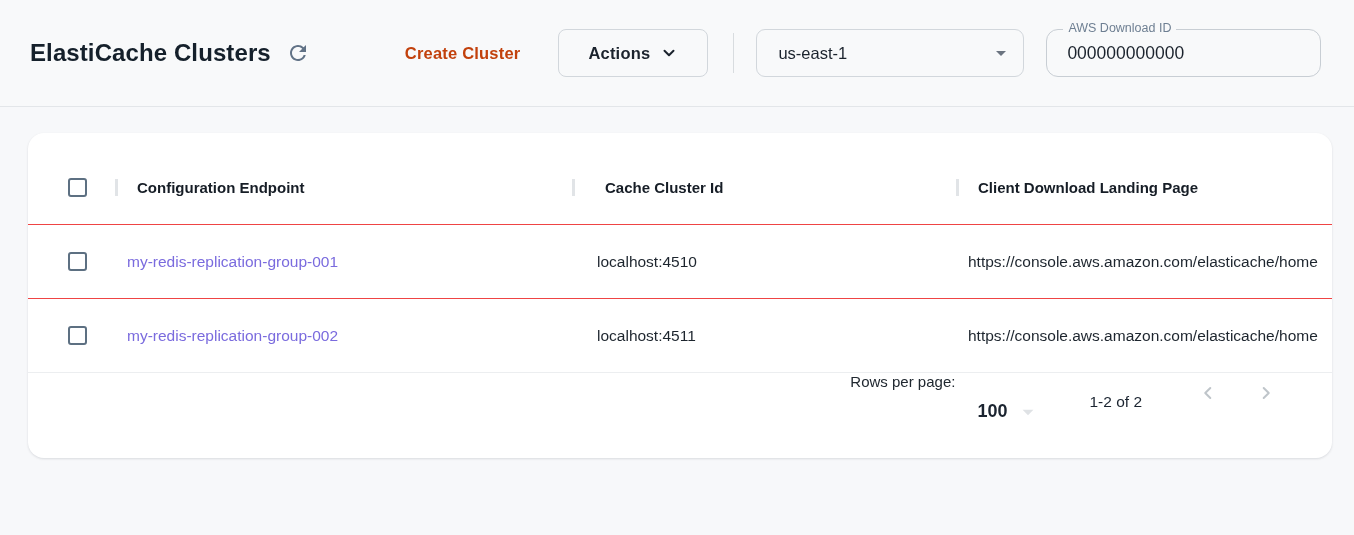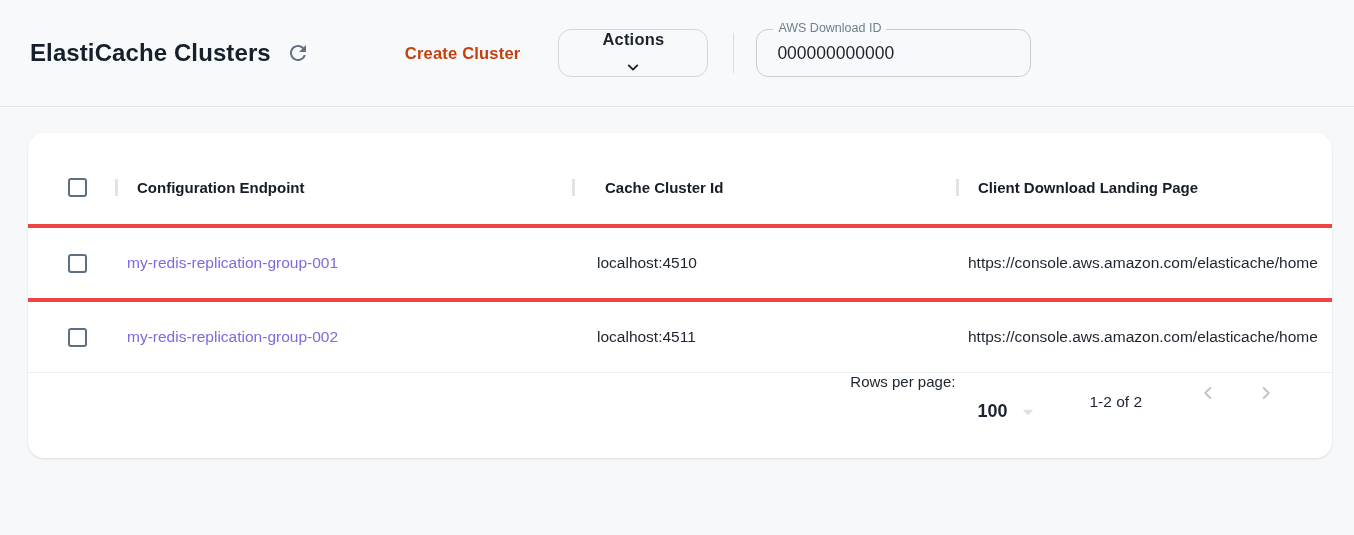--- a/index.html
+++ b/index.html
@@ -34,24 +34,24 @@
   .create-btn {
     background: none; border: none; cursor: pointer;
     font-family: inherit;
     font-size: 16.5px; font-weight: 600; color: #c2410c;
     margin-left: 82px; padding: 10px 6px; letter-spacing: 0.2px;
   }
   .actions-btn {
     background: none; cursor: pointer;
     font-family: inherit;
     font-size: 16.5px; font-weight: 600; color: #1b232d;
-    border: 1px solid #d2d7dc; border-radius: 13px;
+    border: 1px solid #d2d7dc; border-radius: 8px;
     height: 48px; width: 150px; margin-left: 32px;
     display: inline-flex; align-items: center; justify-content: center;
-    gap: 10px; letter-spacing: 0.2px; flex-direction: column;
+    gap: 10px; letter-spacing: 0.2px;
   }
   .vert-divider {
     width: 1px; height: 40px; background: #d8dcdf; margin-left: 25px;
   }
   .region-select {
     margin-left: 22px;
     border: 1px solid #d2d7dc; border-radius: 9px;
     height: 48px; width: 268px;
     display: inline-flex; align-items: center;
     padding: 0 10px 0 21px; cursor: pointer;
@@ -112,21 +112,21 @@
     background: #e1e4e7;
   }
   .th.first { padding-left: 37px; }
   .th.first::before { left: 4px; }
   .td {
     font-size: 15.5px; color: #1d252e;
     padding-left: 29px;
     white-space: nowrap; overflow: hidden;
   }
   .td.link { color: var(--link-color, #7a6bde); cursor: pointer; }
-  .body-row { border-top: 4px solid #ef4444; }
+  .body-row { border-top: 1px solid #ef4444; }
 
   
   .pagination {
     border-top: 1px solid #eceef0;
     height: 86px;
     display: flex; justify-content: flex-end;
     padding-right: 46px; padding-bottom: 8px;
   }
   .rpp-label { font-size: 15px; color: #202830; }
   .rpp-select {
@@ -161,20 +161,27 @@
 
     <button class="actions-btn">
       <span>Actions</span>
       <svg width="18" height="18" viewBox="0 0 20 20" fill="none" stroke="#1b232d" stroke-width="2.2" stroke-linecap="round" stroke-linejoin="round">
         <polyline points="5,7.5 10,12.5 15,7.5"></polyline>
       </svg>
     </button>
 
     <div class="vert-divider"></div>
 
+    <div class="region-select" role="combobox">
+      <span>us-east-1</span>
+      <span class="grow"></span>
+      <svg width="24" height="24" viewBox="0 0 24 24" fill="#6b7480">
+        <path d="M7 10l5 5 5-5z"></path>
+      </svg>
+    </div>
 
     <div class="account-field">
       <span class="account-label">AWS Download ID</span>
       <input class="account-input" type="text" value="000000000000" style="">
     </div>
   </header>
 
   <main class="card">
 
     <div class="grid-row thead">

